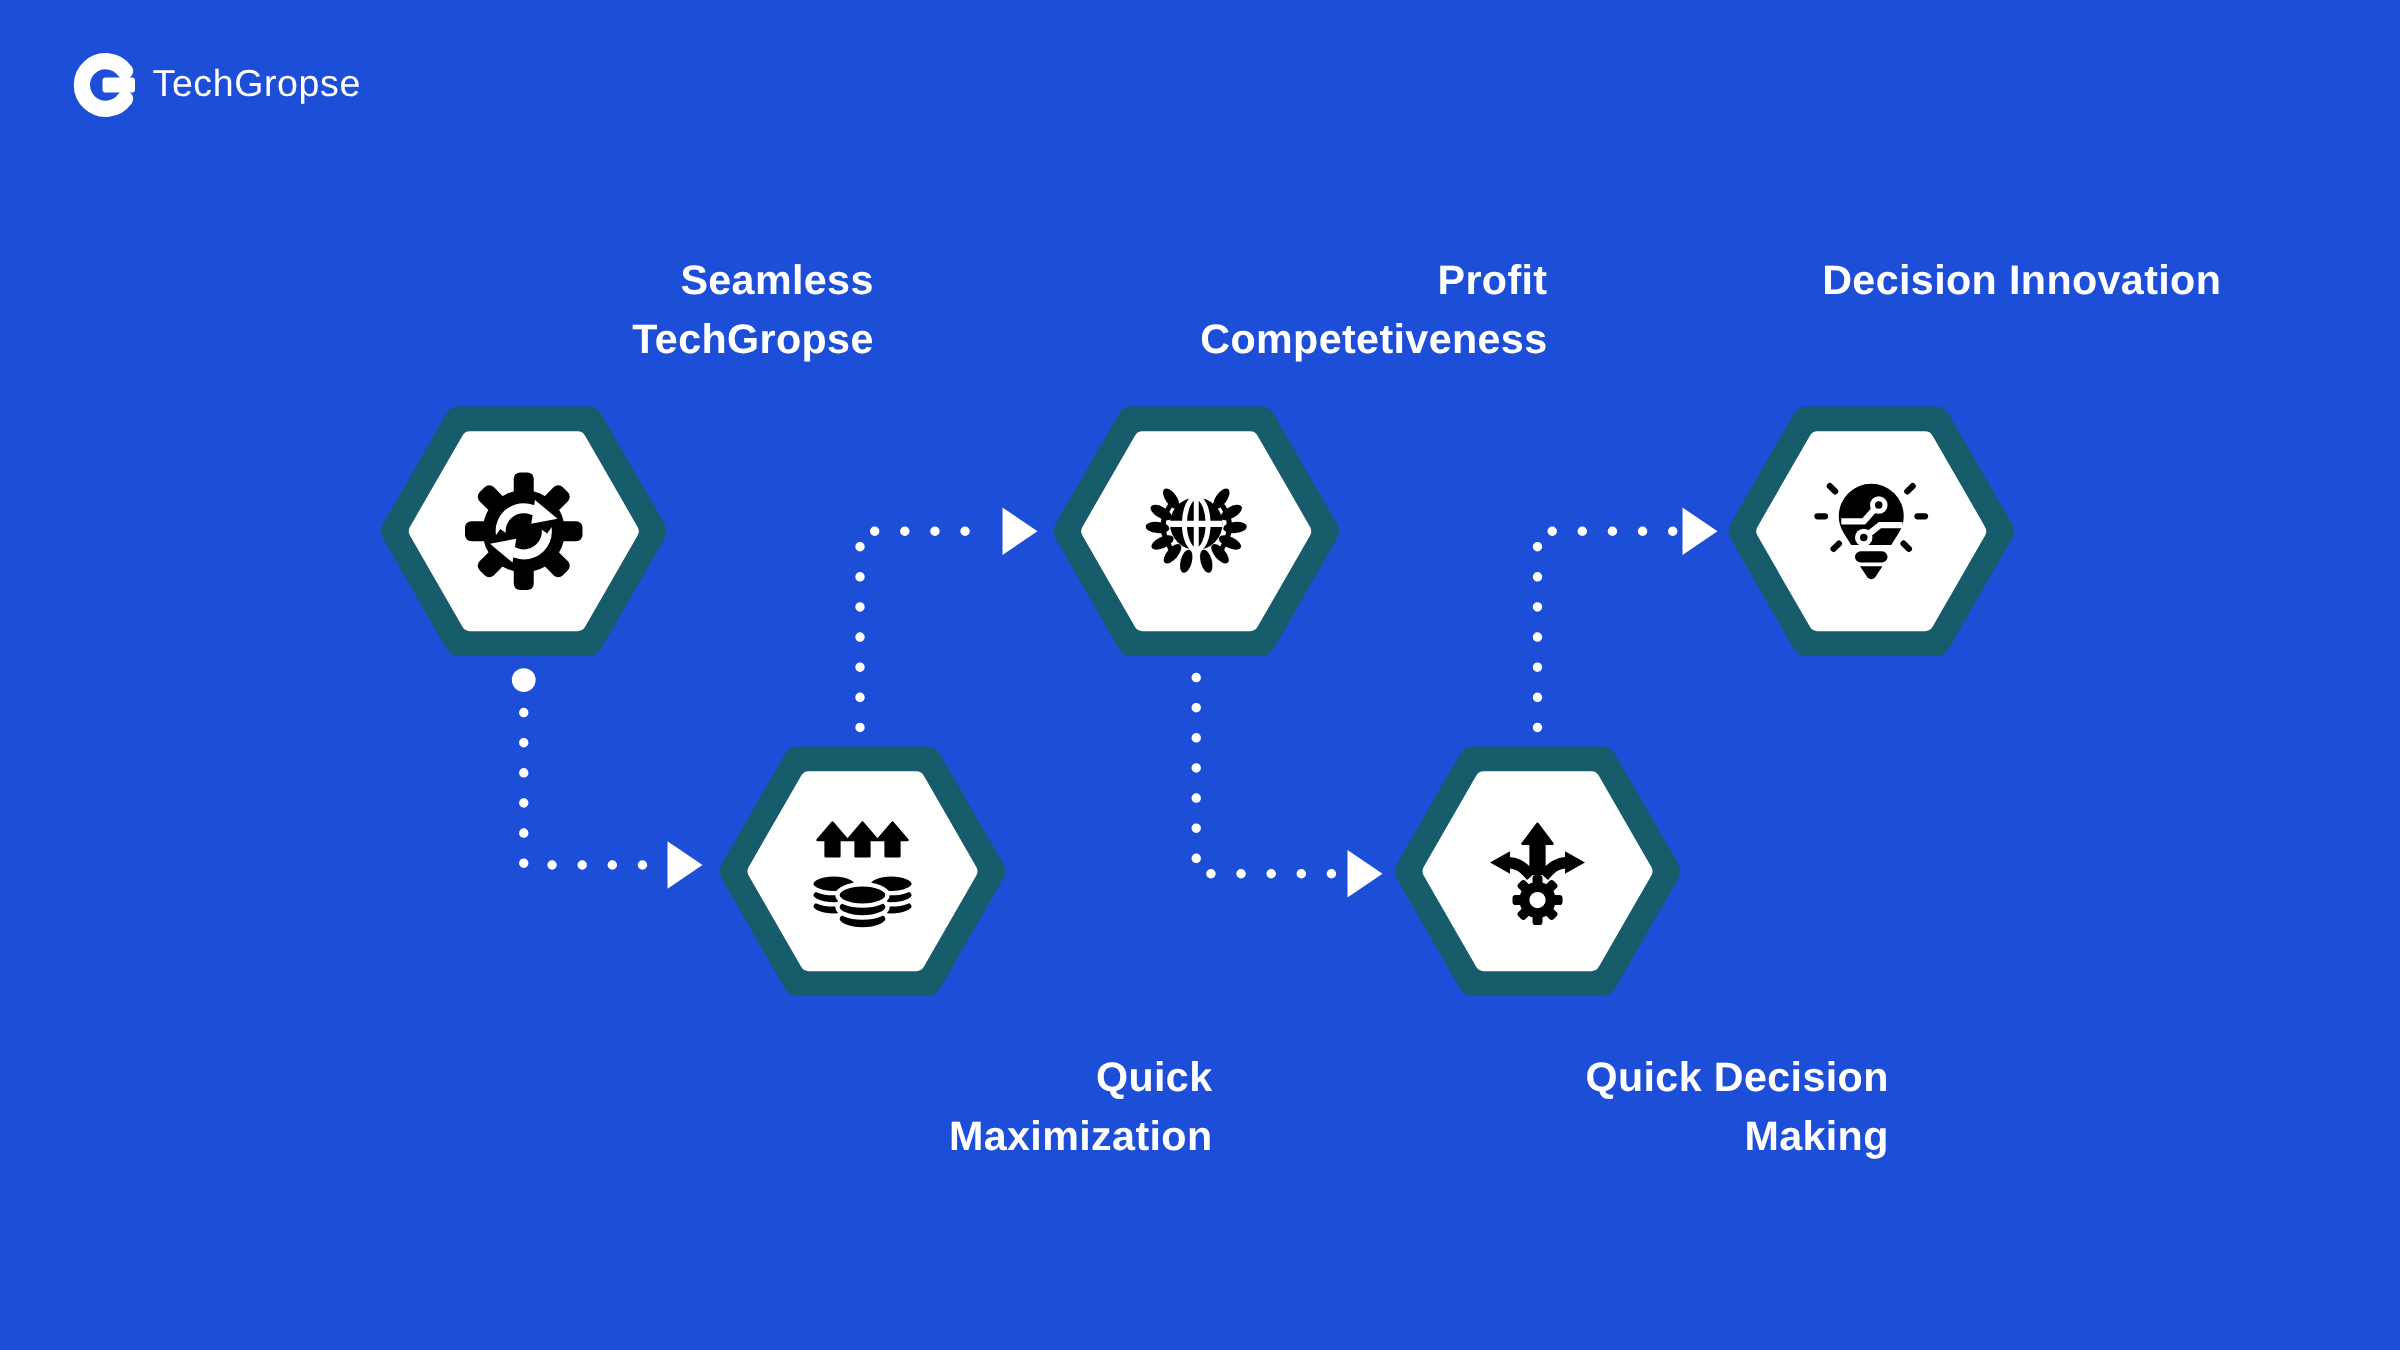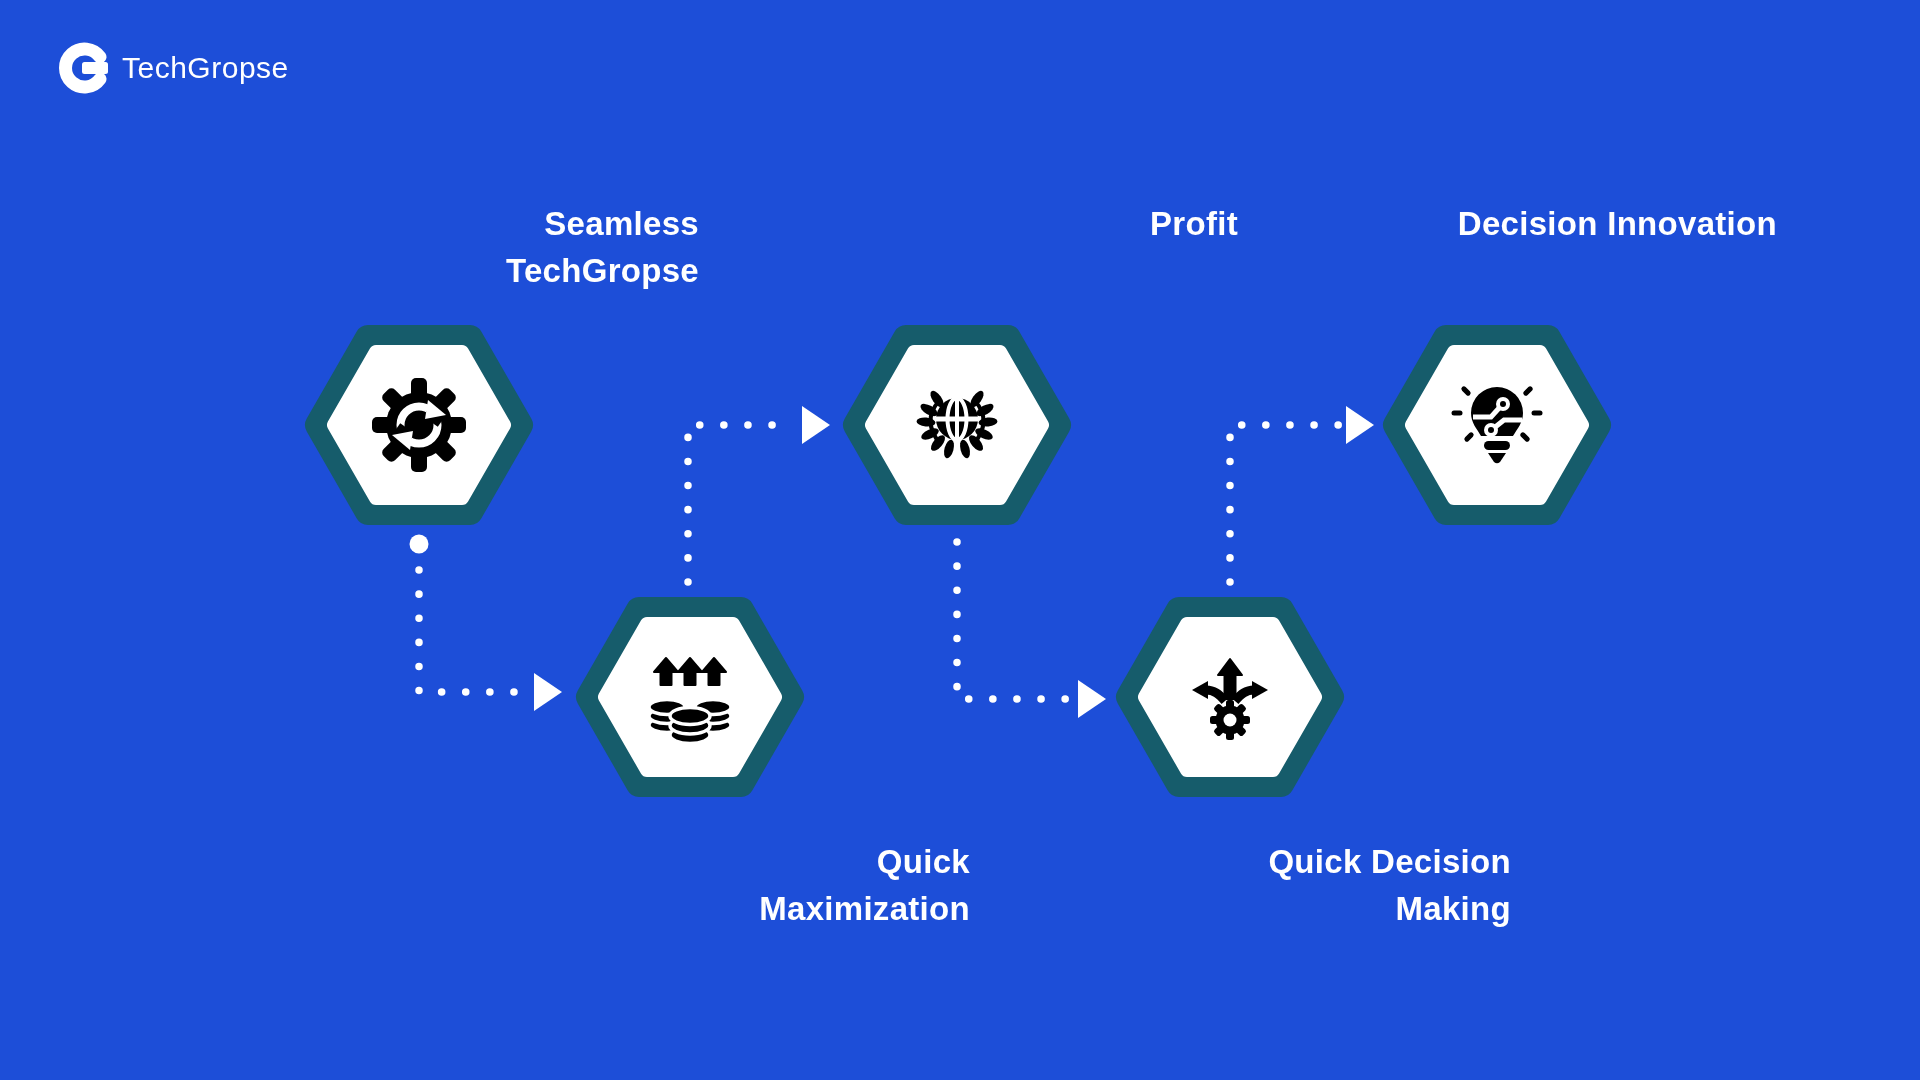--- a/index.html
+++ b/index.html
@@ -58,20 +58,21 @@
   <div class="step-label" style="left:139px;top:200px">
     <div>Seamless</div>
     <div>TechGropse</div>
   </div>
   <div class="step-label" style="left:410px;top:838px">
     <div>Quick</div>
     <div>Maximization</div>
   </div>
   <div class="step-label" style="left:678px;top:200px">
     <div>Profit</div>
+    <div>Competetiveness</div>
   </div>
   <div class="step-label" style="left:951px;top:838px">
     <div>Quick Decision</div>
     <div>Making</div>
   </div>
   <div class="step-label" style="left:1217px;top:200px">
     <div>Decision Innovation</div>
   </div>
 
   <div class="hex" style="left:304px;top:325px">

